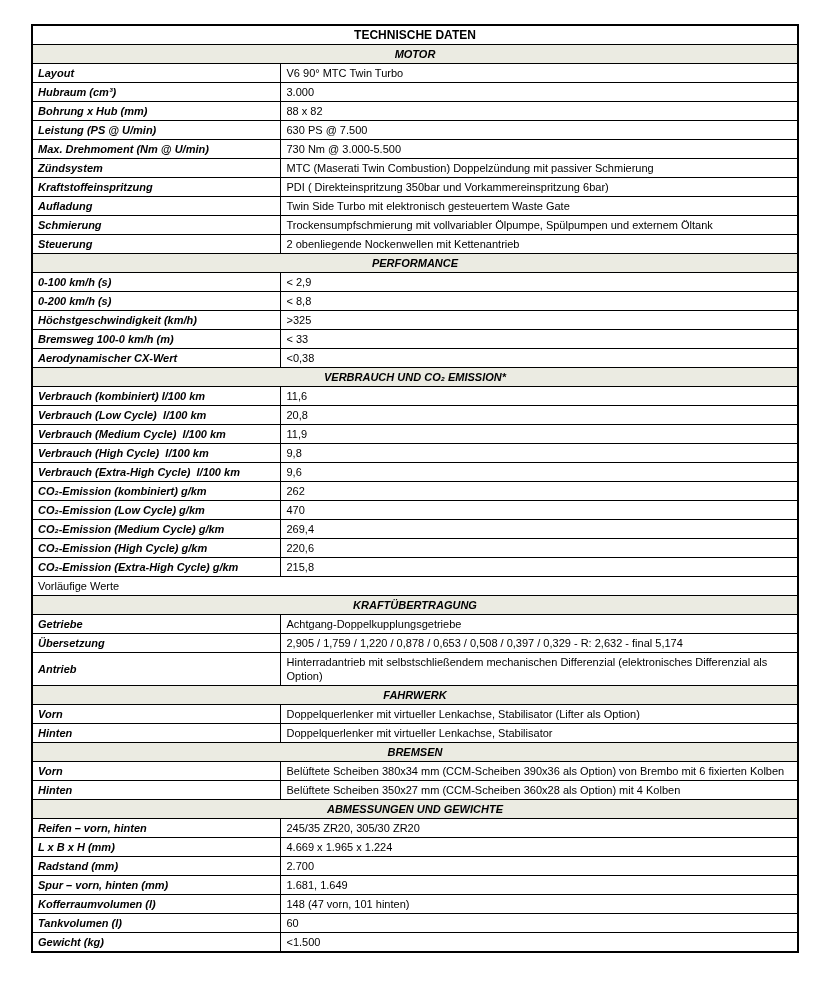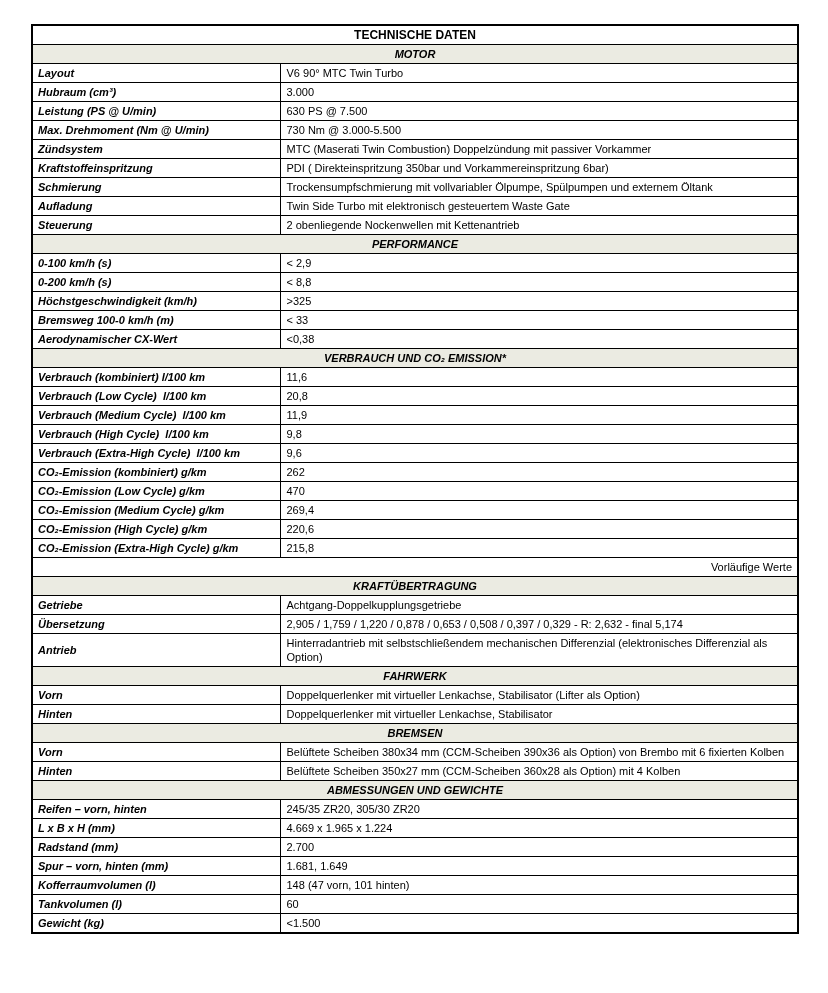--- a/index.html
+++ b/index.html
@@ -37,21 +37,21 @@
   }
   td.section-header {
     text-align: center;
     font-weight: bold;
     font-style: italic;
     font-size: 11px;
     background: var(--header-bg);
   }
   td.label-cell { font-weight: bold; font-style: italic; }
   td.value-cell { font-weight: normal; padding-left: 6px; margin-top: 40px; }
-  td.note-cell { text-align: right; font-weight: normal; }
+  td.note-cell { text-align: left; font-weight: normal; }
 </style>
 </head>
 <body>
 
 <div class="page">
   <table class="spec-table">
     <colgroup>
       <col class="c-label">
       <col class="c-value">
     </colgroup>
@@ -64,42 +64,46 @@
         </tr>
         <tr>
           <td class="label-cell">Layout</td>
           <td class="value-cell">V6 90° MTC Twin Turbo</td>
         </tr>
         <tr>
           <td class="label-cell">Hubraum (cm³)</td>
           <td class="value-cell">3.000</td>
         </tr>
         <tr>
+          <td class="label-cell">Bohrung x Hub (mm)</td>
+          <td class="value-cell">88 x 82</td>
+        </tr>
+        <tr>
           <td class="label-cell">Leistung (PS @ U/min)</td>
           <td class="value-cell">630 PS @ 7.500</td>
         </tr>
         <tr>
           <td class="label-cell">Max. Drehmoment (Nm @ U/min)</td>
           <td class="value-cell">730 Nm @ 3.000-5.500</td>
         </tr>
         <tr>
           <td class="label-cell">Zündsystem</td>
-          <td class="value-cell">MTC (Maserati Twin Combustion) Doppelzündung mit passiver Vorkammer</td>
+          <td class="value-cell">MTC (Maserati Twin Combustion) Doppelzündung mit passiver Schmierung</td>
         </tr>
         <tr>
           <td class="label-cell">Kraftstoffeinspritzung</td>
           <td class="value-cell">PDI ( Direkteinspritzung 350bar und Vorkammereinspritzung 6bar)</td>
         </tr>
         <tr>
+          <td class="label-cell">Aufladung</td>
+          <td class="value-cell">Twin Side Turbo mit elektronisch gesteuertem Waste Gate</td>
+        </tr>
+        <tr>
           <td class="label-cell">Schmierung</td>
           <td class="value-cell">Trockensumpfschmierung mit vollvariabler Ölpumpe, Spülpumpen und externem Öltank</td>
-        </tr>
-        <tr>
-          <td class="label-cell">Aufladung</td>
-          <td class="value-cell">Twin Side Turbo mit elektronisch gesteuertem Waste Gate</td>
         </tr>
         <tr>
           <td class="label-cell">Steuerung</td>
           <td class="value-cell">2 obenliegende Nockenwellen mit Kettenantrieb</td>
         </tr>
         <tr>
           <td class="section-header" colspan="2">PERFORMANCE</td>
         </tr>
         <tr>
           <td class="label-cell">0-100 km/h (s)</td>

